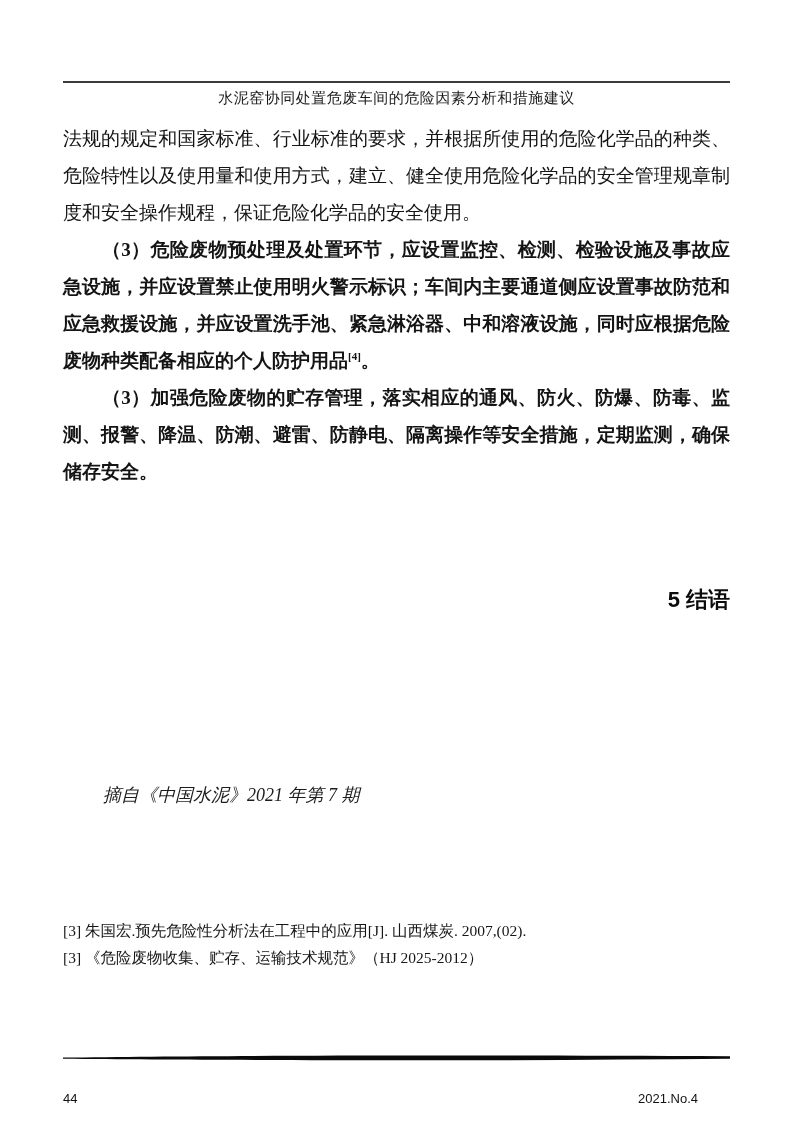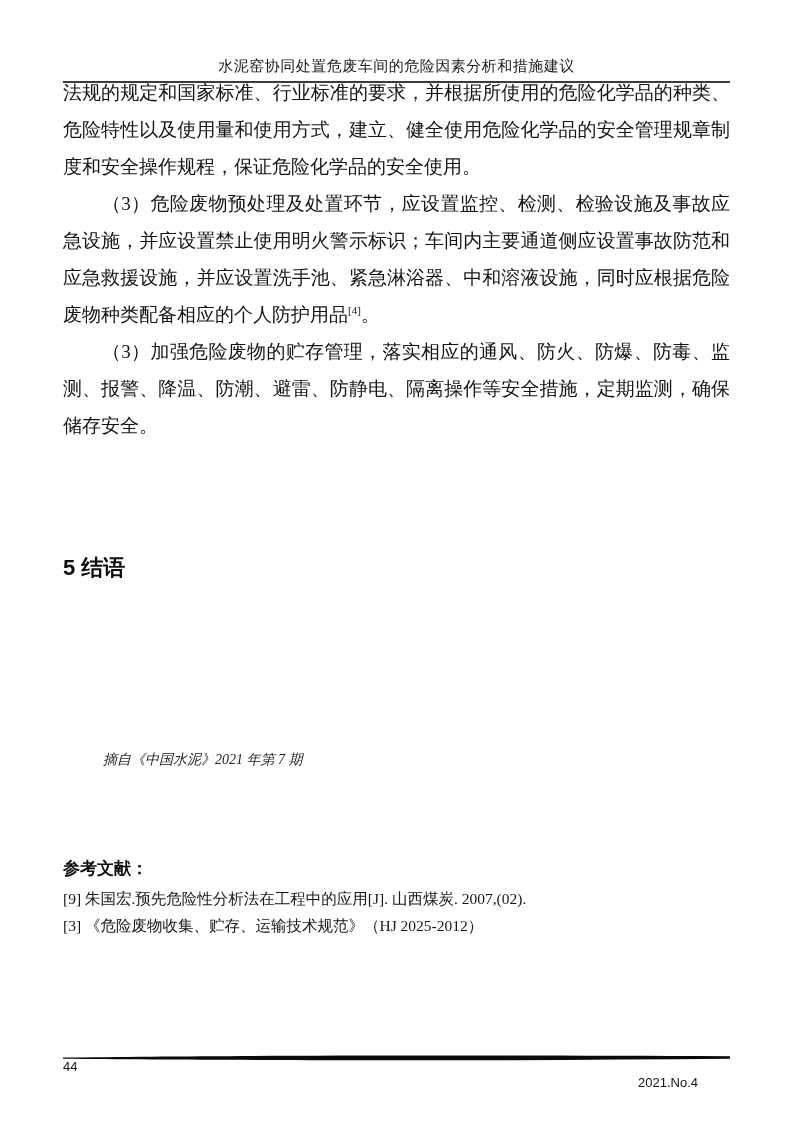--- a/index.html
+++ b/index.html
@@ -5,71 +5,71 @@
   html, body { margin: 0; padding: 0; background: #ffffff; }
   .page {
     position: relative;
     width: 793px;
     height: 1122px;
     background: #ffffff;
     overflow: hidden;
     font-family: "Liberation Serif", serif;
     color: #111111;
   }
-  .content { position: absolute; left: 63px; width: 667px; }
+  .content { position: absolute; left: 63px; width: 667px; margin-top: 32px; }
 
   
   .running-title {
     top: 57px;
     text-align: center;
     font-size: 15px;
     letter-spacing: 0.5px;
     color: #1a1a1a;
   }
   .header-rule {
     position: absolute;
     left: 63px; width: 667px; top: 81px;
     border-top: 2px solid #3b3b3b;
   }
 
   
-  .body-block { top: 74px; }
+  .body-block { top: 88px; }
   .body-p {
     margin: 0;
     font-size: 19px;
     line-height: 37px;
     text-align: justify;
     color: #141414;
   }
-  .body-p.indent { text-indent: 2.05em; }
+  .body-p.indent { text-indent: 2.05em; font-weight: bold; }
   sup.cite {
     font-size: 11px;
     line-height: 0;
     vertical-align: super;
   }
 
   
-  .section-heading-block { top: 553px; }
+  .section-heading-block { top: 553px; text-align: right; }
   .section-heading {
     margin: 0;
     font-family: "Liberation Sans", sans-serif;
     font-weight: bold;
     font-size: 22px;
     color: #0c0c0c;
   }
 
   .conclusion-block { top: 597px; }
 
   
   .source-note-block { top: 751px; }
   .source-note {
     margin: 0;
     padding-left: 40px;
     font-style: italic;
-    font-size: 14px;
+    font-size: 18px;
     color: #1c1c1c;
   }
 
   
   .ref-heading-block { top: 857px; }
   .ref-heading {
     margin: 0;
     font-family: "Liberation Sans", sans-serif;
     font-weight: bold;
     font-size: 17px;
@@ -86,21 +86,21 @@
 
   
   .footer-rule-wrap { position: absolute; left: 63px; top: 1049px; width: 667px; height: 9px; }
   .footer-row {
     top: 1059px;
     font-family: "Liberation Sans", sans-serif;
     font-size: 13px;
     color: #121212;
   }
   .page-number { position: absolute; left: 0; width: 667px; text-align: left; }
-  .issue-label { position: absolute; right: 32px; top: 16px; }
+  .issue-label { position: absolute; right: 32px; top: 0; }
 </style>
 </head>
 <body>
 
 <div class="page">
 
   <div class="content running-title">水泥窑协同处置危废车间的危险因素分析和措施建议</div>
   <div class="header-rule"></div>
 
   <div class="content body-block">
@@ -111,27 +111,24 @@
 
   <div class="content section-heading-block">
     <h2 class="section-heading">5 结语</h2>
   </div>
 
 
   <div class="content source-note-block">
     <p class="source-note">摘自《中国水泥》2021 年第 7 期</p>
   </div>
 
-  <div class="content ref-heading-block">
-    <h3 class="ref-heading">参考文献：</h3>
-  </div>
 
   <div class="content ref-list-block">
     <ul class="ref-list">
-      <li class="ref-item">[9] 朱国宏.预先危险性分析法在工程中的应用[J]. 山西煤炭. 2007,(02).</li>
+      <li class="ref-item">[3] 朱国宏.预先危险性分析法在工程中的应用[J]. 山西煤炭. 2007,(02).</li>
       <li class="ref-item">[3] 《危险废物收集、贮存、运输技术规范》（HJ 2025-2012）</li>
     </ul>
   </div>
 
   <div class="footer-rule-wrap">
     <svg width="667" height="9" viewBox="0 0 667 9" aria-hidden="true">
       <path d="M0,3.6 C140,1.6 340,0.8 667,2.2 L667,4.8 C430,7.2 160,6.2 0,4.8 Z" fill="#0a0a0a"></path>
     </svg>
   </div>
 

